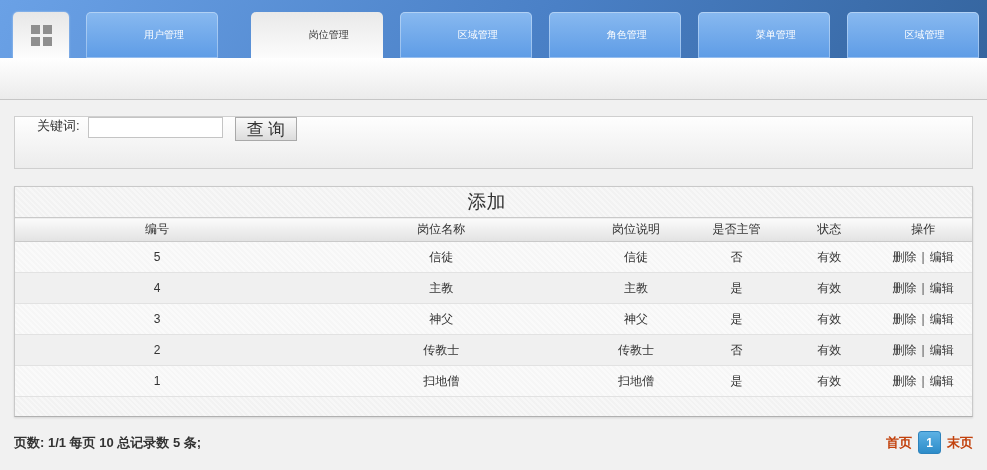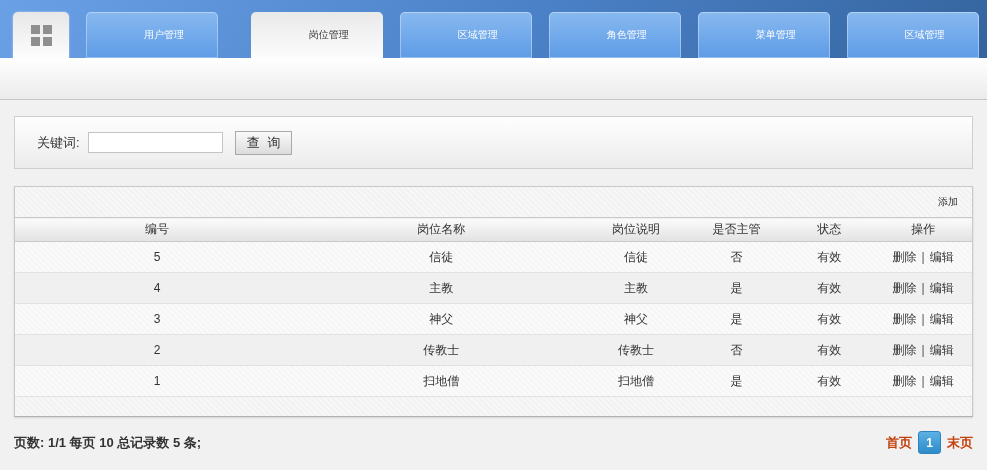--- a/index.html
+++ b/index.html
@@ -61,60 +61,60 @@
     border-bottom: 1px solid #c6c6c6;
   }
 
   
   .search-panel {
     margin: 16px 14px 0 14px;
     height: 53px;
     border: 1px solid #cfcfcf;
     background: linear-gradient(#fefefe, #ececec);
     display: flex;
-    align-items: center;
+    align-items: flex-start;
     padding-left: 22px;
     font-size: 13px;
   }
   .search-panel label { color: #333; }
   .keyword-input {
     width: 135px; height: 21px;
     border: 1px solid #c4c4c4;
     background: #ffffff;
     margin: 0 12px 0 8px;
     padding: 0 4px;
     font-size: 12px;
   }
   .query-btn {
     height: 24px;
     padding: 0 11px;
-    font-size: 13px;
+    font-size: 17px;
     color: #333;
     border: 1px solid #a9a9a9;
     background: linear-gradient(#fafafa, #dcdcdc);
     cursor: pointer;
-    font-family: Liberation Mono, monospace;
+    font-family: Liberation Serif, serif;
   }
 
   
   .table-panel {
     margin: 17px 14px 0 14px;
     border: 1px solid #c9c9c9;
     border-bottom-color: #b0b0b0;
     box-shadow: 0 1px 2px rgba(0,0,0,0.12);
     background-color: #f7f7f7;
     background-image: repeating-linear-gradient(45deg, rgba(0,0,0,0.02) 0 2px, transparent 2px 4px);
   }
   .add-row {
     height: 30px;
     display: flex;
     align-items: center;
-    justify-content: flex-end;
+    justify-content: center;
     padding-right: 14px;
-    font-size: 10px;
+    font-size: 19px;
   }
   .add-link { color: #333; cursor: pointer; text-decoration: none; }
 
   table { width: 100%; border-collapse: collapse; font-size: 12px; color: #333; }
   thead th {
     height: 24px;
     font-weight: normal;
     text-align: center;
     background: linear-gradient(#fbfbfb, #e2e2e2);
     border-top: 1px solid #c9c9c9;

